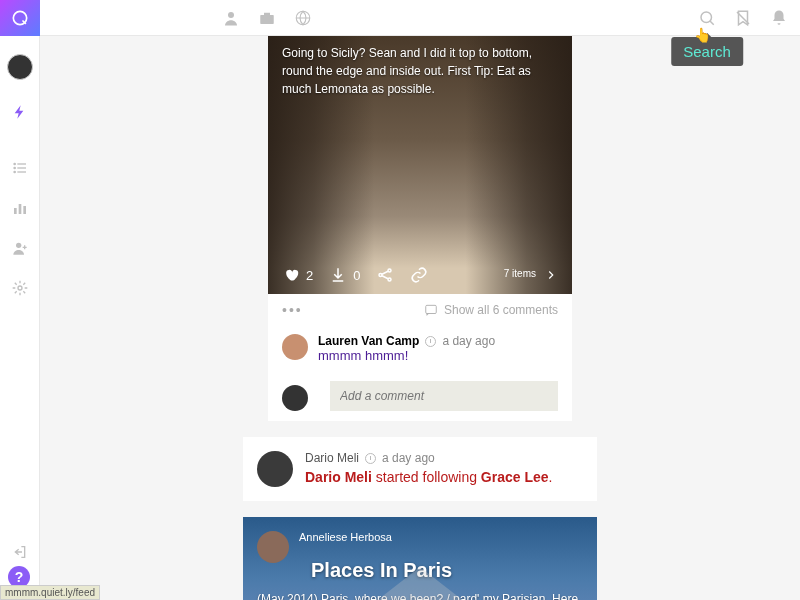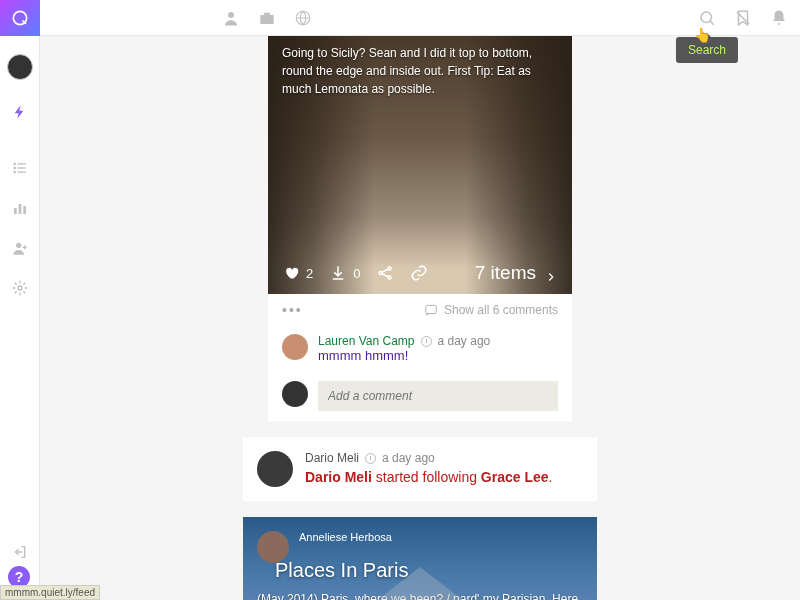--- a/index.html
+++ b/index.html
@@ -10,59 +10,59 @@
 .avatar-small{width:26px;height:26px;border-radius:50%;background:#333;margin-top:18px;border:1px solid #ccc}
 .side-icon{width:40px;height:36px;display:flex;align-items:center;justify-content:center;color:#c0c0c0;cursor:pointer}
 .side-icon.bolt{color:#8b5cf6;margin-top:14px}
 .side-icon svg{width:16px;height:16px}
 .side-spacer{flex:1}
 .topbar{position:absolute;left:40px;right:0;top:0;height:36px;background:#fff;border-bottom:1px solid #e8e8e8;display:flex;align-items:center;padding:0 12px}
 .topbar-left{display:flex;gap:18px;margin-left:170px}
 .topbar-right{display:flex;gap:18px;margin-left:auto;align-items:center}
 .top-icon{color:#c0c0c0;cursor:pointer;display:flex;align-items:center;position:relative}
 .top-icon svg{width:18px;height:18px}
-.tooltip{position:absolute;top:28px;left:50%;transform:translateX(-50%);background:#555;color:#bef264;font-size:12px;padding:6px 12px;border-radius:3px;white-space:nowrap}
+.tooltip{position:absolute;top:28px;left:50%;transform:translateX(-50%);background:#555;color:#5eead4;font-size:15px;padding:6px 12px;border-radius:3px;white-space:nowrap}
 .tooltip::before{content:'';position:absolute;top:-4px;left:50%;transform:translateX(-50%);border-left:4px solid transparent;border-right:4px solid transparent;border-bottom:4px solid #555}
 .cursor-hand{position:absolute;top:18px;left:-4px;font-size:14px;z-index:10;pointer-events:none}
 .feed{position:absolute;left:40px;right:0;top:36px;bottom:0;overflow-y:auto;padding:0;display:flex;flex-direction:column;align-items:center}
 .card{width:304px;background:#fff;margin-bottom:16px;position:relative}
 .hero{position:relative;height:258px;background:linear-gradient(180deg,#3a2f28 0%,#5a4a3a 30%,#6b5a48 60%,#8a7a68 100%);overflow:hidden}
 .alley-bg{position:absolute;inset:0;background:
  linear-gradient(90deg,rgba(40,30,22,.9) 0%,rgba(40,30,22,.6) 15%,transparent 35%,transparent 65%,rgba(40,30,22,.6) 85%,rgba(40,30,22,.9) 100%),
  linear-gradient(180deg,#4a3a2a 0%,#6b5a48 40%,#9a8a78 70%,#d8c8b0 90%)}
 .hero-header{position:absolute;top:8px;left:14px;right:14px;color:#fff;z-index:2}
 .hero-desc{font-size:12px;line-height:1.5;color:#fff;text-shadow:0 1px 2px rgba(0,0,0,.6)}
 .hero-footer{position:absolute;bottom:10px;left:14px;right:14px;display:flex;align-items:center;color:#fff;z-index:2}
 .hf-item{display:flex;align-items:center;gap:6px;margin-right:16px;font-size:13px}
 .hf-item svg{width:18px;height:18px}
-.hf-right{margin-left:auto;display:flex;align-items:flex-end;gap:8px;font-size:19px}
+.hf-right{margin-left:auto;display:flex;align-items:flex-start;gap:8px;font-size:10px}
 .comments-bar{display:flex;align-items:center;padding:8px 14px;color:#aaa;font-size:12px}
 .dots{letter-spacing:2px;font-size:14px}
 .show-comments{margin-left:auto;display:flex;align-items:center;gap:6px;cursor:pointer}
 .comment-row{display:flex;padding:8px 14px;gap:10px}
 .avatar-c{width:26px;height:26px;border-radius:50%;background:#c89070;flex-shrink:0}
 .comment-body{flex:1}
 .comment-head{display:flex;align-items:center;gap:6px;font-size:12px;color:#888}
-.comment-name{color:#15803d;font-weight:400}
+.comment-name{color:#000000;font-weight:700}
 .comment-text{font-size:13px;color:#4c1d95;margin-top:0}
-.add-comment{display:flex;padding:10px 14px;gap:10px;align-items:flex-start}
+.add-comment{display:flex;padding:10px 14px;gap:22px;align-items:flex-end}
 .comment-input{flex:1;background:#ebebe4;border:none;padding:8px 10px;font-size:12px;font-style:italic;color:#888}
 .follow-card{width:354px;background:#fff;margin-bottom:16px;padding:14px;display:flex;gap:12px;align-items:flex-start}
 .follow-avatar{width:36px;height:36px;border-radius:50%;background:#3a3a3a;flex-shrink:0}
 .follow-body{flex:1}
 .follow-head{display:flex;align-items:center;gap:6px;font-size:12px;color:#888}
 .follow-name{color:#555}
 .follow-text{font-size:14px;color:#b91c1c;margin-top:4px}
 .follow-text b{font-weight:600}
 .paris-card{width:354px;background:#fff;margin-bottom:16px}
 .paris-hero{height:120px;background:linear-gradient(180deg,#2a5a8a 0%,#4a7aaa 50%,#6a8aba 100%);position:relative;overflow:hidden;color:#fff;padding:14px}
 .pyramid{position:absolute;bottom:0;left:50%;transform:translateX(-50%);width:0;height:0;border-left:90px solid transparent;border-right:90px solid transparent;border-bottom:70px solid rgba(200,200,200,.3)}
 .paris-author{font-size:11px;margin-left:42px;margin-bottom:16px}
 .paris-avatar-wrap{position:absolute;left:14px;top:14px;width:32px;height:32px;border-radius:50%;background:#8a6a5a}
-.paris-title{font-size:20px;font-weight:400;margin-left:18px;margin-bottom:8px;text-shadow:0 1px 3px rgba(0,0,0,.5)}
+.paris-title{font-size:20px;font-weight:700;margin-left:54px;margin-bottom:8px;text-shadow:0 1px 3px rgba(0,0,0,.5)}
 .paris-desc{font-size:12px;line-height:1.5;text-shadow:0 1px 2px rgba(0,0,0,.5)}
 .help-btn{position:absolute;left:8px;bottom:12px;width:22px;height:22px;border-radius:50%;background:#8b5cf6;color:#fff;display:flex;align-items:center;justify-content:center;font-size:14px;font-weight:700}
 .status-bar{position:absolute;left:0;bottom:0;background:#e8e8d0;font-size:10px;padding:1px 4px;color:#555;border:1px solid #ccc}
 .clock-icon{width:11px;height:11px;border:1px solid #bbb;border-radius:50%;display:inline-block;position:relative}
 .clock-icon::after{content:'';position:absolute;left:4px;top:2px;width:1px;height:4px;background:#bbb}
 </style>
 </head>
 <body>
 
 <div class="sidebar">

